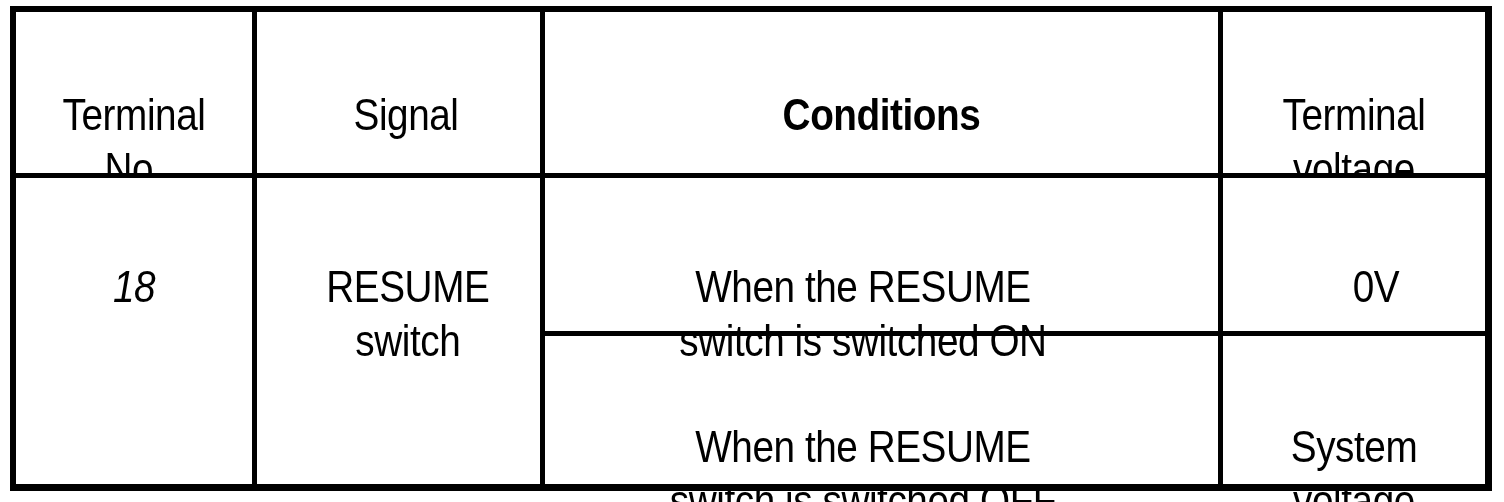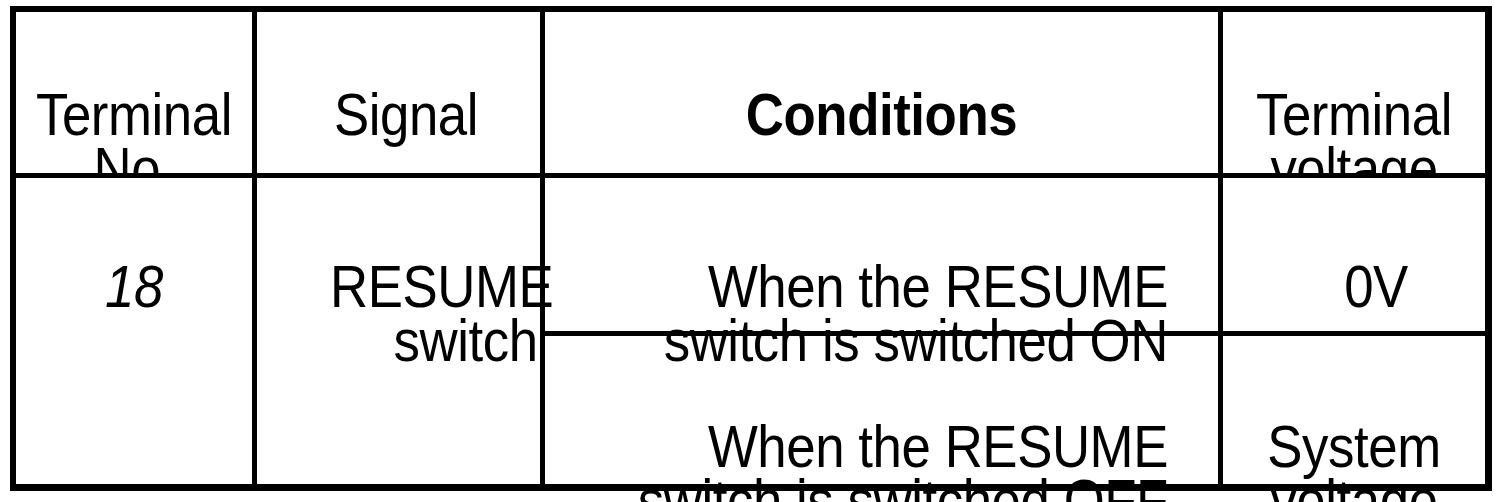--- a/index.html
+++ b/index.html
@@ -55,34 +55,34 @@
   }
   .hrule.h-head { left: 0; right: 0; top: 161px; }
   .hrule.h-row  { left: 524px; right: 0; top: 319px; }
 
   
   .cell {
     position: absolute;
     box-sizing: border-box;
     overflow: hidden;
     white-space: pre-line;
-    font-size: 60px;
+    font-size: 44px;
     line-height: 54px;
     letter-spacing: -0.5px;
     font-stretch: condensed;
     transform-origin: left top;
   }
   .cell .txt {
     display: block;
     transform: scaleX(0.88);
     transform-origin: inherit;
   }
   .cell.center { text-align: center; }
   .cell.center .txt { transform-origin: center top; }
-  .cell.left   { text-align: right; margin-left: 26px; }
+  .cell.left   { text-align: center; }
 
   
   .cell.hdr { top: 0; height: 161px; padding-top: 22px; }
   .hdr-terminal { left: 0;      width: 236px; }
   .hdr-signal   { left: 241px;  width: 298px; }
   .hdr-cond     { left: 529px;  width: 673px; font-weight: bold; }
   .hdr-volt     { left: 1207px; width: 262px; }
 
   
   .r1-no     { left: 0;      top: 166px; width: 236px;  padding-top: 28px; font-style: italic; }

